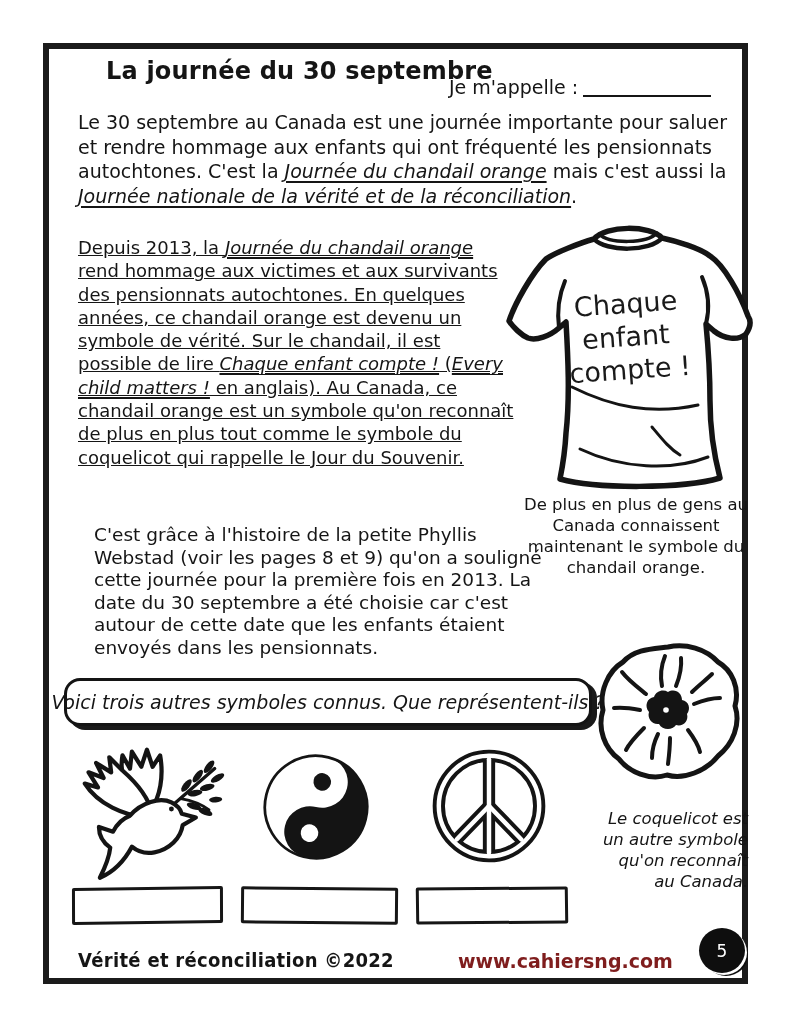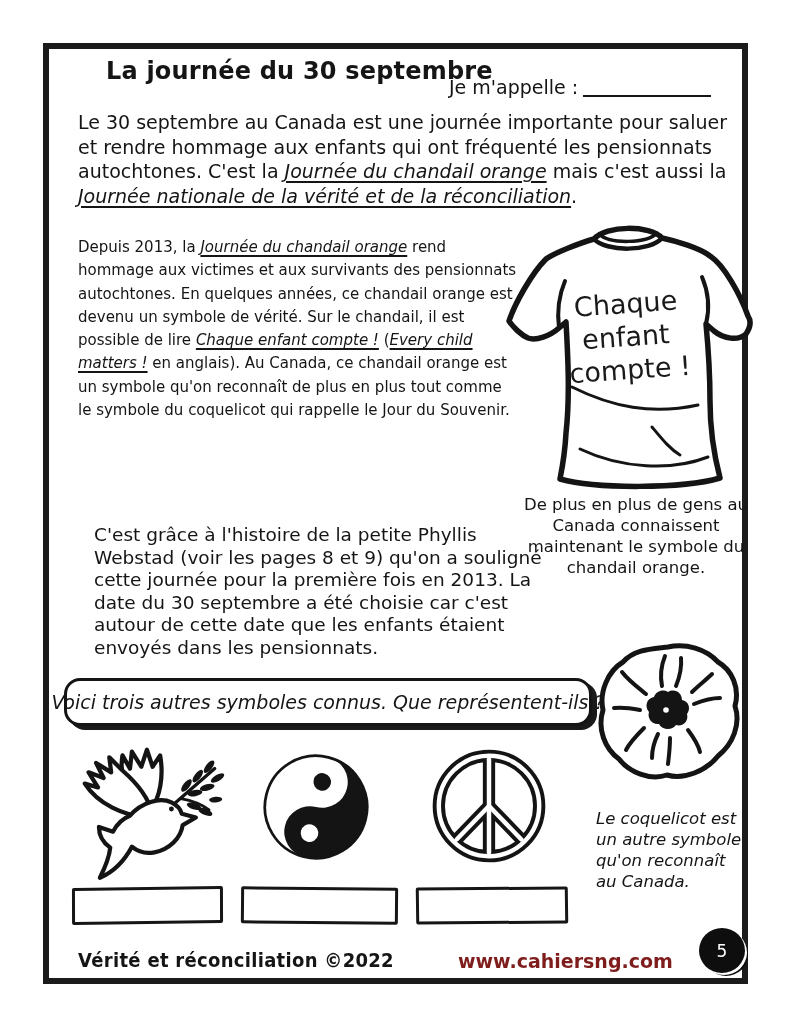--- a/index.html
+++ b/index.html
@@ -40,21 +40,21 @@
     display: inline-block;
     width: 128px;
     height: 18px;
     border-bottom: 2.5px solid #151515;
     vertical-align: -3px;
     margin-left: 5px;
   }
 
   .para { line-height: 24.5px; font-size: 19px; text-align: left; }
   .intro { left: 78px; top: 110px; width: 650px; }
-  .shirt-col { left: 78px; top: 236px; width: 440px; font-size: 15px; line-height: 23.3px; }
+  .shirt-col { left: 78px; top: 236px; width: 440px; font-size: 18px; line-height: 23.3px; text-decoration: underline; }
   .history { left: 94px; top: 524px; width: 468px; font-size: 18.5px; line-height: 22.6px; }
 
   .seg-p { font-style: normal; }
   .seg-iu {
     font-style: italic;
     text-decoration: underline;
     text-decoration-thickness: 1.5px;
     text-underline-offset: 3px;
     margin-top: 12px;
   }
@@ -96,21 +96,21 @@
   }
   .answer-1 { left: 72px; width: 151px; transform: rotate(-0.7deg) skewX(-0.5deg); }
   .answer-2 { left: 241px; width: 157px; transform: rotate(0.5deg); }
   .answer-3 { left: 416px; width: 152px; transform: rotate(-0.4deg) skewX(0.4deg); }
 
   .poppy-caption {
     left: 596px; top: 808px; width: 152px;
     font-style: italic;
     font-size: 16.5px;
     line-height: 21px;
-    text-align: left;
+    text-align: right;
   }
 
   .footer-left {
     left: 78px; top: 950px;
     font-size: 18px;
     font-weight: 700;
     letter-spacing: 0.3px;
     transform: scaleY(1.05);
     white-space: nowrap;
   }

